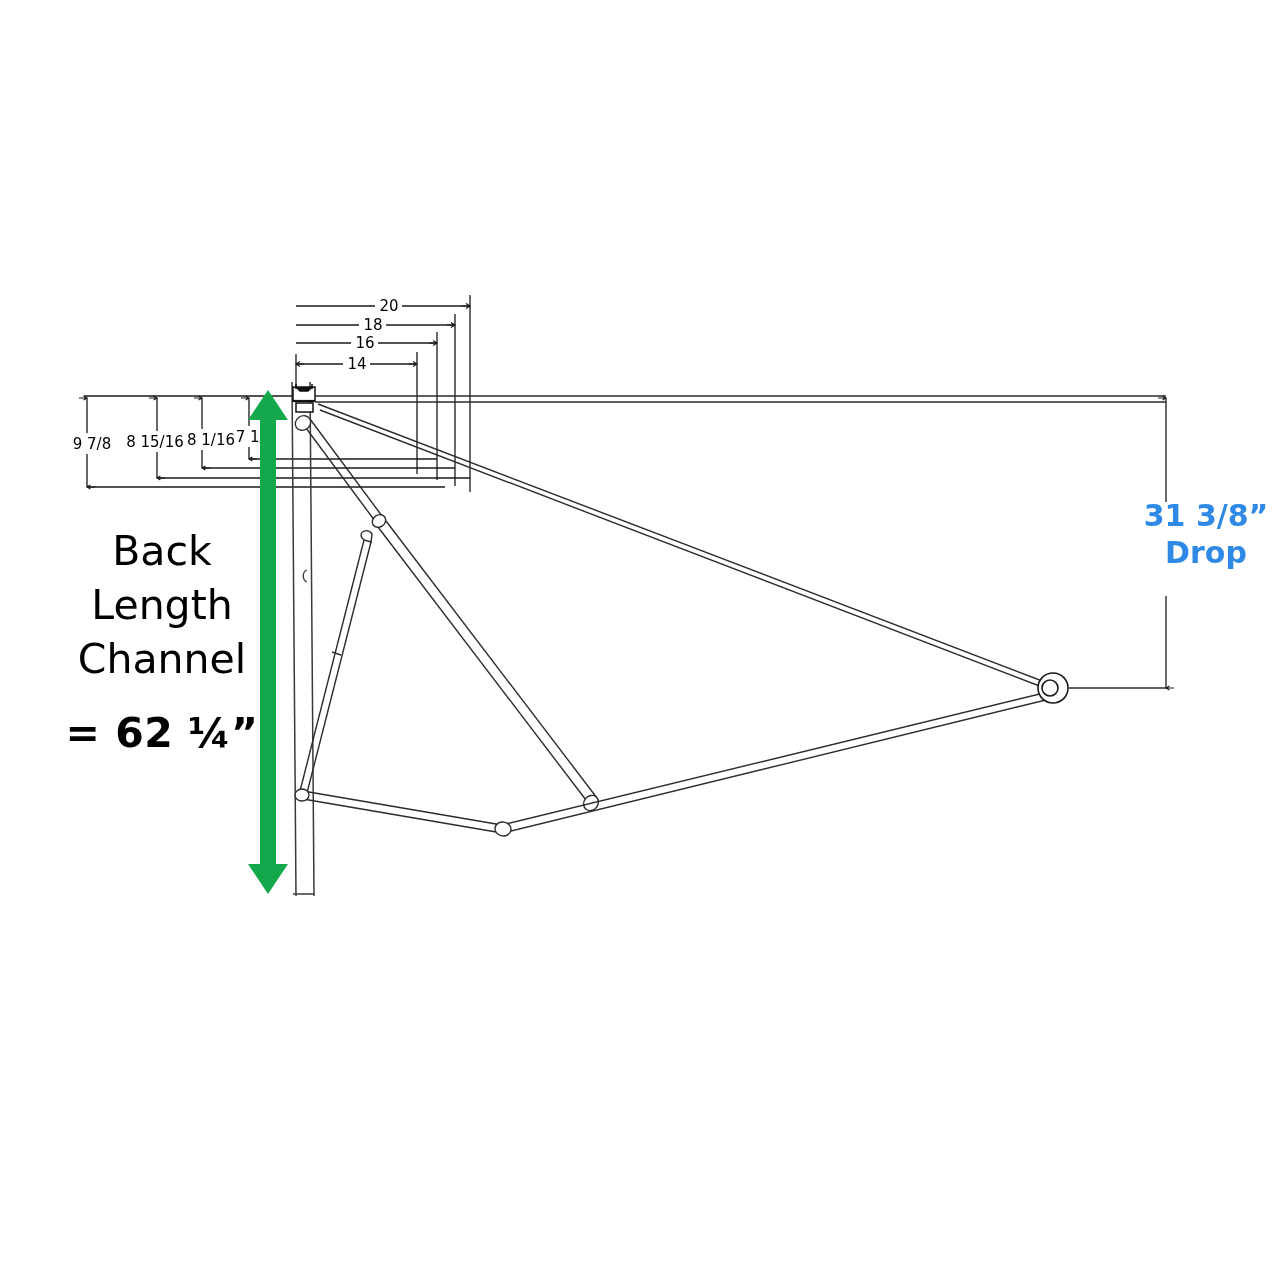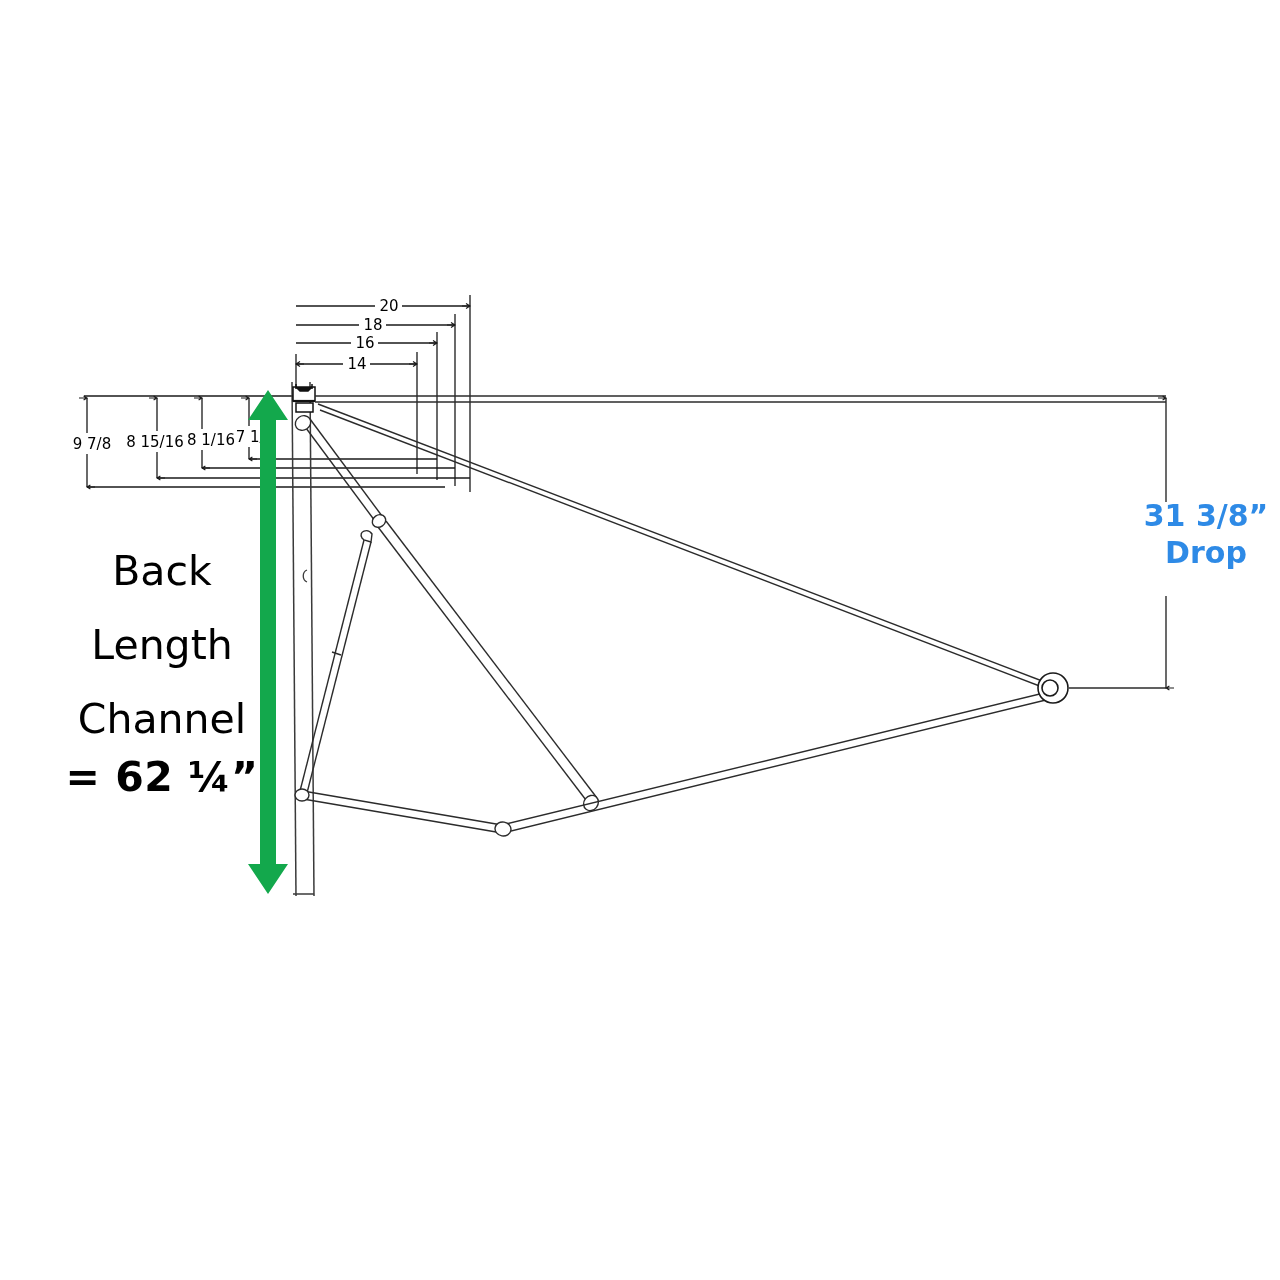--- a/index.html
+++ b/index.html
@@ -47,27 +47,26 @@
     text-align: center;
     color: #000000;
     font-family: "DejaVu Sans", "Liberation Sans", sans-serif;
     line-height: 1.32;
     pointer-events: none;
   }
   #back-channel-callout .bc-line {
     font-size: 41px;
     font-weight: 400;
     white-space: nowrap;
-    margin-top: 20px;
   }
   #back-channel-callout .bc-value {
     font-size: 41px;
     font-weight: 700;
     white-space: nowrap;
-    margin-top: 4px;
+    margin-top: 20px;
     letter-spacing: 0.5px;
   }
   
   #drop-callout {
     position: absolute;
     left: 1117px;
     top: 498px;
     width: 178px;
     text-align: center;
     color: #2e8ae6;

